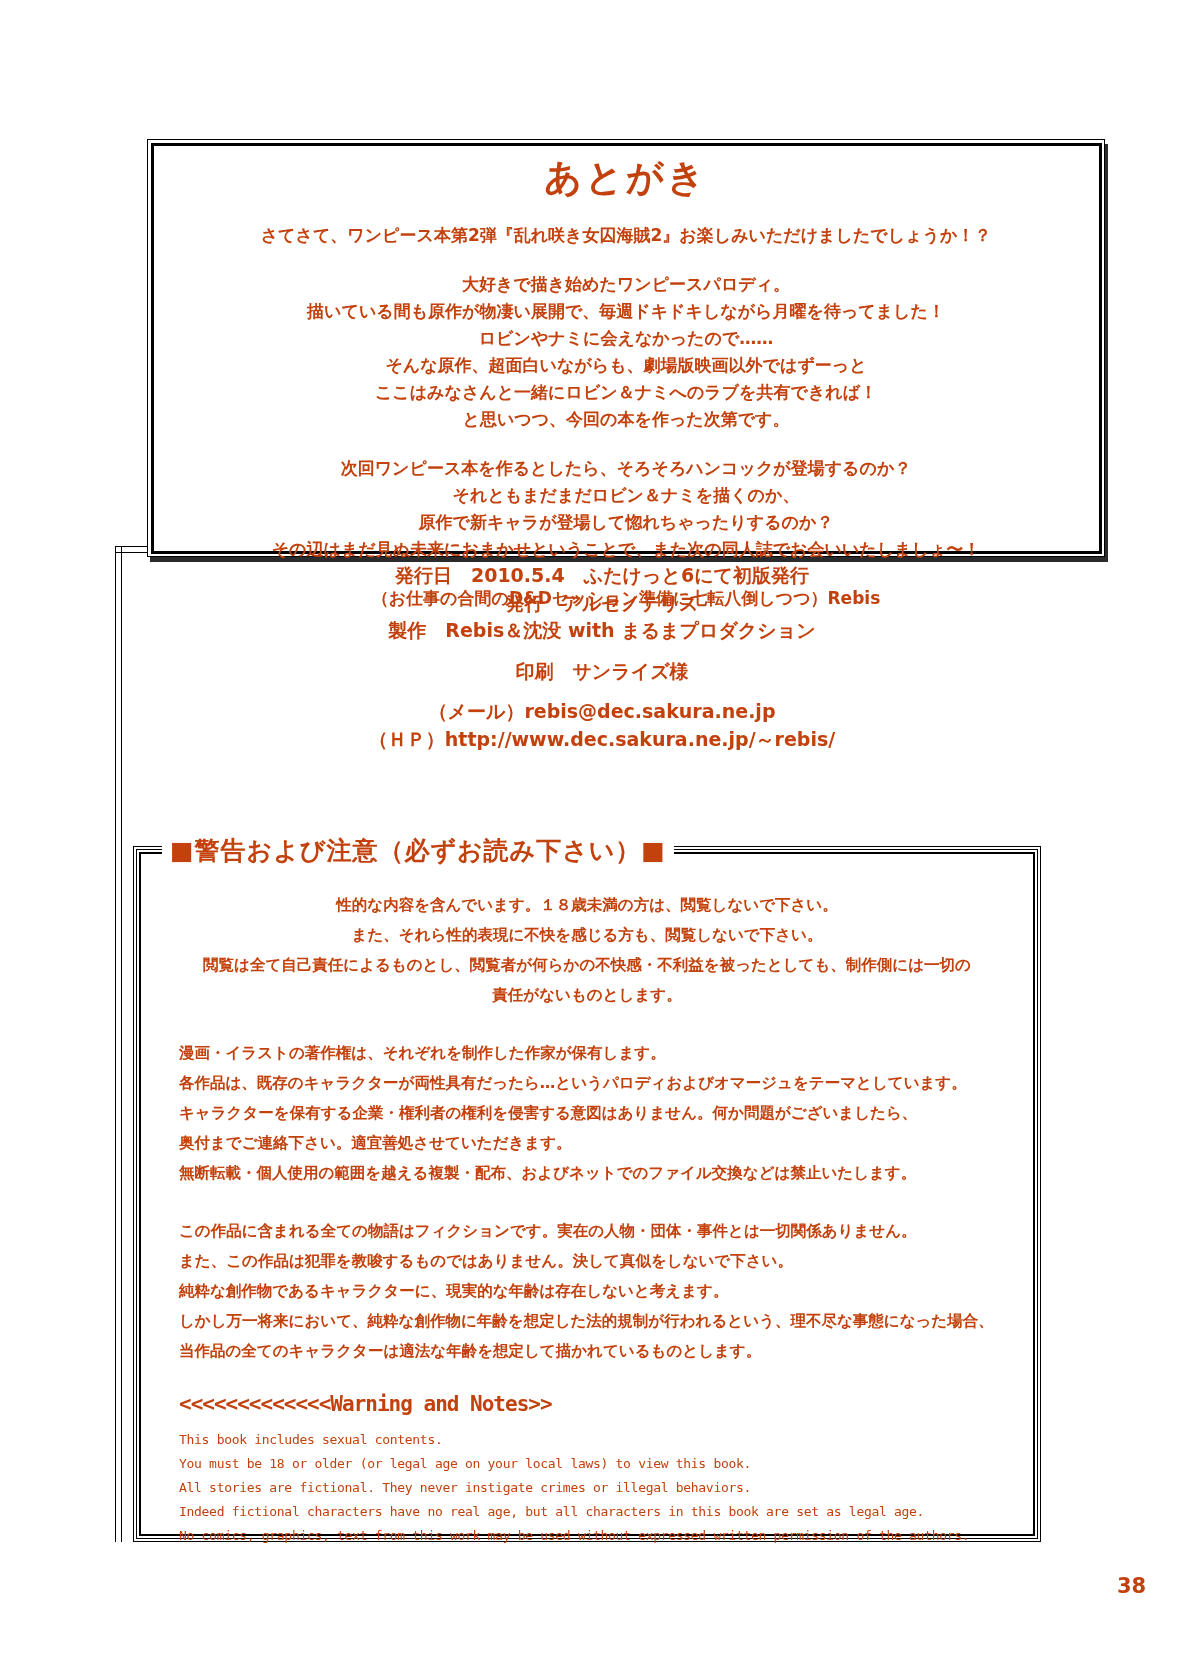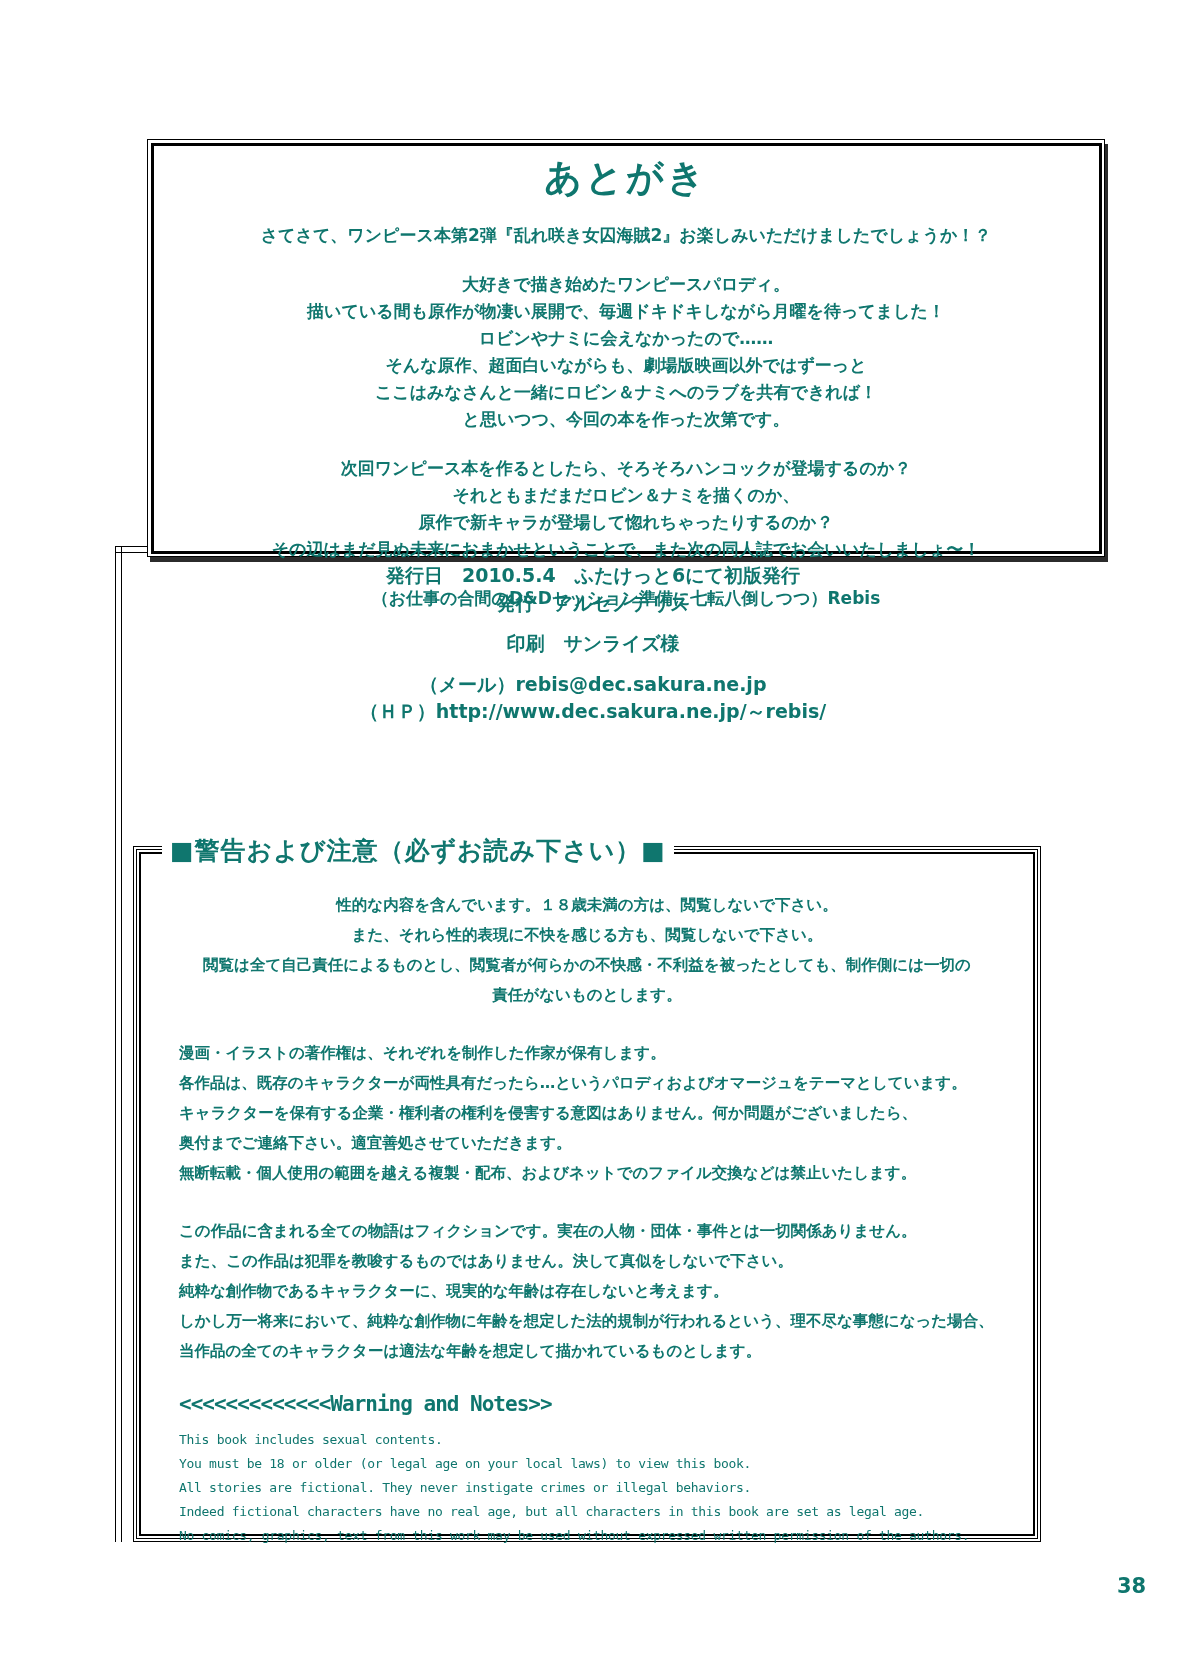--- a/index.html
+++ b/index.html
@@ -1,18 +1,18 @@
 <!DOCTYPE html>
 <html><head>
 <meta charset="utf-8">
 <style>
   html,body { margin:0; padding:0; background:#ffffff; }
   .page {
     position:relative; width:1200px; height:1678px; background:#fff;
-    font-family:"DejaVu Sans", sans-serif; color:#0f766e; overflow:hidden;
+    font-family:"DejaVu Sans", sans-serif; color:#c2410c; overflow:hidden;
   }
   * { box-sizing:border-box; }
 
   
   .rail {
     position:absolute; left:115px; top:546px; width:7px; height:996px;
     border-left:1.5px solid #000; border-right:1.5px solid #000;
   }
   .rail-jog {
     position:absolute; left:115px; top:546px; width:48px; height:7px;
@@ -29,21 +29,21 @@
   .afterword-inner {
     border:3px solid #000; width:100%; height:100%;
     text-align:center;
   }
   .afterword-title { font-size:37px; font-weight:bold; letter-spacing:3px; margin-top:7px; }
   .jp-para { margin-top:22px; }
   .jp-line { font-size:17px; line-height:27px; white-space:nowrap;font-weight:bold; }
   .afterword-inner .jp-para.first { margin-top:19px; }
 
   
-  .colophon { position:absolute; left:0; top:562px; width:1186px; text-align:center; }
+  .colophon { position:absolute; left:9px; top:562px; width:1186px; text-align:center; }
   .colophon .jp-line { font-size:19px; line-height:27.5px; }
   .colophon .block { margin-top:0; }
   .colophon .block + .block { margin-top:13px; }
   .keywords { margin-top:13px; }
   .keywords div {
     font-family:"DejaVu Sans Mono", monospace; font-size:12px; font-weight:bold;
     line-height:16px; white-space:nowrap;
   }
 
   
@@ -110,20 +110,21 @@
       <div class="jp-para">
           <div class="jp-line">（お仕事の合間のD&amp;Dセッション準備に七転八倒しつつ）Rebis</div>
         </div>
     </div>
   </div>
 
   <div class="colophon">
     <div class="block">
         <div class="jp-line">発行日　2010.5.4　ふたけっと6にて初版発行</div>
         <div class="jp-line">発行　アルセノテリス</div>
+        <div class="jp-line">製作　Rebis＆沈没 with まるまプロダクション</div>
       </div>
     <div class="block">
         <div class="jp-line">印刷　サンライズ様</div>
       </div>
     <div class="block">
         <div class="jp-line">（メール）rebis@dec.sakura.ne.jp</div>
         <div class="jp-line">（ＨＰ）http://www.dec.sakura.ne.jp/～rebis/</div>
       </div>
   </div>
 

